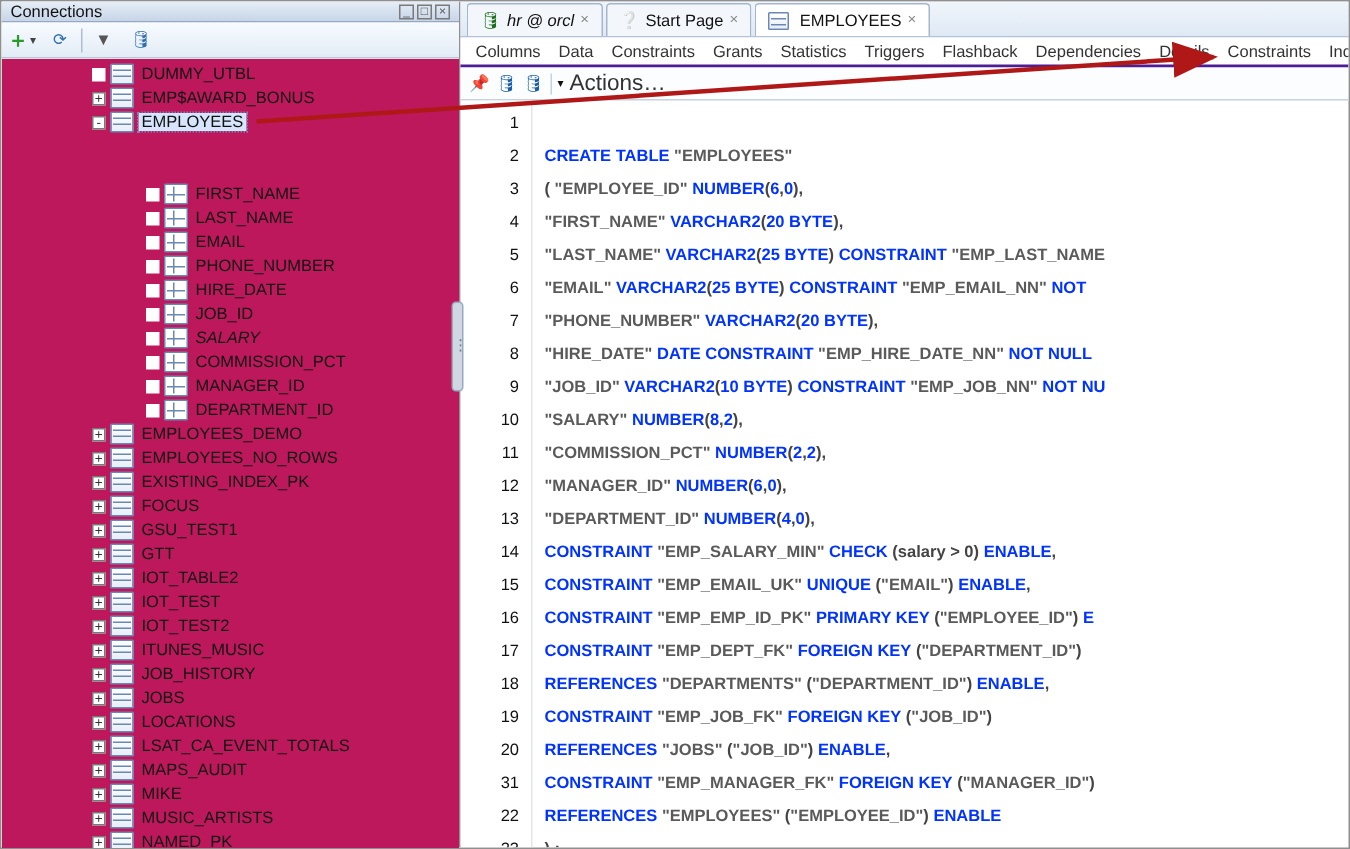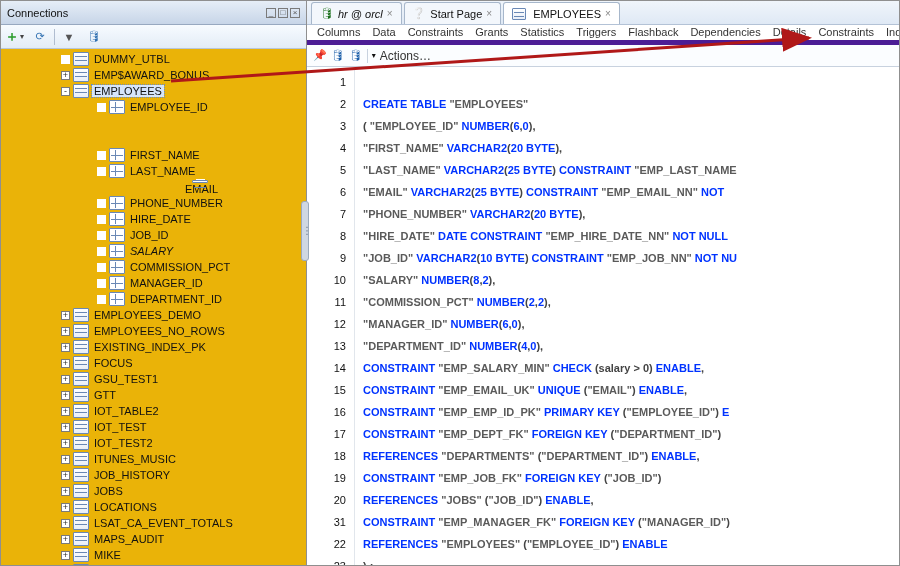--- a/index.html
+++ b/index.html
@@ -1,50 +1,50 @@
 <!DOCTYPE html>
 <html><head>
 <meta charset="utf-8">
 <style>
   *{box-sizing:border-box;margin:0;padding:0;font-family:Tahoma,Arial,sans-serif;font-size:11px;color:#111}
   body{width:900px;height:566px;background:#fff;border:1px solid #8f8f8f;display:flex;position:relative;overflow:hidden}
   
   .left{width:306px;border-right:1px solid #8f8f8f;display:flex;flex-direction:column;background:#fff}
-  .panel-head{height:24px;background:linear-gradient(#e6eef7,#c7d5e8);border-bottom:1px solid #97a8c0;display:flex;align-items:center;padding:0 6px;font-size:11px}
+  .panel-head{height:14px;background:linear-gradient(#e6eef7,#c7d5e8);border-bottom:1px solid #97a8c0;display:flex;align-items:center;padding:0 6px;font-size:11px}
   .panel-head .title{flex:1}
   .wc{width:10px;height:10px;border:1px solid #7a7a7a;margin-left:2px;font-size:8px;line-height:8px;text-align:center;color:#555}
   .toolbar{height:24px;background:linear-gradient(#f7fbff,#e3ecf6);border-bottom:1px solid #b8c6d9;display:flex;align-items:center;padding:0 3px;gap:3px}
   .tbtn{width:22px;height:20px;display:flex;align-items:center;justify-content:center;border:1px solid transparent;border-radius:2px}
   .dd{width:8px;font-size:8px;color:#444;display:inline-block;text-align:center}
-  .tree{flex:1;overflow:auto;padding:2px 0 20px 2px;background:#eab308}
+  .tree{flex:1;overflow:auto;padding:2px 0 20px 2px;background:#be185d}
   .node{display:flex;align-items:center;height:16px;white-space:nowrap;padding-left:4px}
   .ex{width:9px;height:9px;border:1px solid #7a7a7a;font-size:9px;line-height:7px;text-align:center;margin-right:3px;color:#333;cursor:pointer;background:#fff}
   .ex.blank{border:none}
   .tico{width:16px;height:14px;margin-right:3px;display:inline-flex;align-items:center;justify-content:center}
   .tbl-ico{background:linear-gradient(#fff,#e8eef7);border:1px solid #6a88b5;border-radius:1px;position:relative}
   .tbl-ico::before,.tbl-ico::after{content:"";position:absolute;left:1px;right:1px;height:1px;background:#6a88b5}
   .tbl-ico::before{top:3px}.tbl-ico::after{top:7px}
   .col-ico{background:#fff;border:1px solid #6a88b5;border-radius:1px;position:relative}
   .col-ico::before{content:"";position:absolute;top:1px;bottom:1px;left:5px;width:1px;background:#6a88b5}
   .col-ico::after{content:"";position:absolute;left:1px;right:1px;top:6px;height:1px;background:#6a88b5}
   .lbl{padding:0 2px}
   .lbl.sel{background:#d6e5fb 1px;outline:1px dotted #6c8cba}
   
   .right{flex:1;display:flex;flex-direction:column;min-width:0;position:relative}
   .ws-tabs{height:24px;background:linear-gradient(#f0f5fb,#dfe9f5);border-bottom:1px solid #b3c2d6;display:flex;align-items:flex-end;padding-left:4px}
   .ws-tab{height:22px;padding:0 8px;display:flex;align-items:center;gap:4px;background:#f3f7fc;border:1px solid #a7b7cb;border-bottom:none;border-radius:3px 3px 0 0;margin-right:2px;font-size:11px}
   .ws-tab.active{background:#fff}
   .close-x{font-size:10px;color:#888}
-  .sub-tabs{height:20px;border-bottom:5px solid #4c1d95;display:flex;align-items:flex-end;padding-left:4px;background:#fff}
+  .sub-tabs{height:20px;border-bottom:2px solid #4c1d95;display:flex;align-items:flex-end;padding-left:4px;background:#fff}
   .stab{padding:1px 5px 2px 5px;font-size:11px;color:#333;border:1px solid transparent;border-bottom:none;cursor:pointer}
   .sep{width:1px;height:12px;background:#ccc;margin:0 0px}
   .ed-tb{height:22px;border-bottom:1px solid #c8d2df;display:flex;align-items:center;gap:4px;padding:0 6px;background:#fbfdff}
   .ed-tb .pin{color:#c33}
   .ed-tb .cyl{color:#1a5da8}
-  .ed-tb .act{font-size:12px;color:#333}
+  .ed-tb .act{font-size:15px;color:#333}
   .code{flex:1;display:flex;min-height:0;overflow:hidden;font-family:Consolas,Menlo,monospace;font-size:15px}
   .gut{width:48px;text-align:right;color:#5e6b7a;background:#fff;border-right:1px solid #e1e6ec;padding:4px 8px 4px 0}
   .gut div{height:22px;line-height:22px}
   .src{flex:1;padding:4px 0 4px 8px;overflow:hidden;white-space:nowrap}
   .src div{height:22px;line-height:22px}
   .kw{color:#0033ff;font-weight:bold}
   .dt{color:#0033ff;font-weight:bold}
   .str{color:#5a5a5a;font-weight:bold}
   .num{color:#0033ff;font-weight:bold}
   .pn{color:#444;font-weight:bold}
@@ -90,36 +90,31 @@
       <div class="node" style="padding-left: 58px;">
         <span class="ex">+</span>
         <span class="tico tbl-ico"></span>
         <span class="lbl">EMP$AWARD_BONUS</span>
       </div>
       <div class="node" style="padding-left: 58px;">
         <span class="ex">-</span>
         <span class="tico tbl-ico"></span>
         <span class="lbl sel">EMPLOYEES</span>
       </div>
-      <div class="node" style="padding-left: 94px;">
-        <span class="ex blank"></span>
-        <span class="tico col-ico"></span>
-        <span class="lbl">EMPLOYEE_ID</span>
-      </div>
       <div class="node" style="padding-left: 94px; margin-top: 32px;">
         <span class="ex blank"></span>
         <span class="tico col-ico"></span>
         <span class="lbl">FIRST_NAME</span>
       </div>
       <div class="node" style="padding-left: 94px;">
         <span class="ex blank"></span>
         <span class="tico col-ico"></span>
         <span class="lbl">LAST_NAME</span>
       </div>
-      <div class="node" style="padding-left: 94px; flex-direction: column;">
+      <div class="node" style="padding-left: 94px;">
         <span class="ex blank"></span>
         <span class="tico col-ico"></span>
         <span class="lbl">EMAIL</span>
       </div>
       <div class="node" style="padding-left: 94px;">
         <span class="ex blank"></span>
         <span class="tico col-ico"></span>
         <span class="lbl">PHONE_NUMBER</span>
       </div>
       <div class="node" style="padding-left: 94px;">

